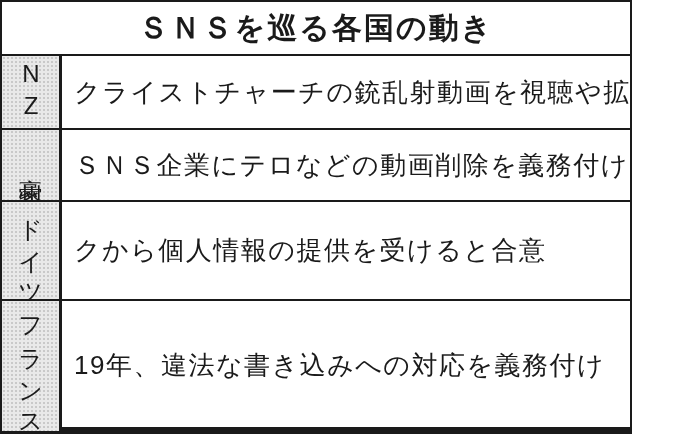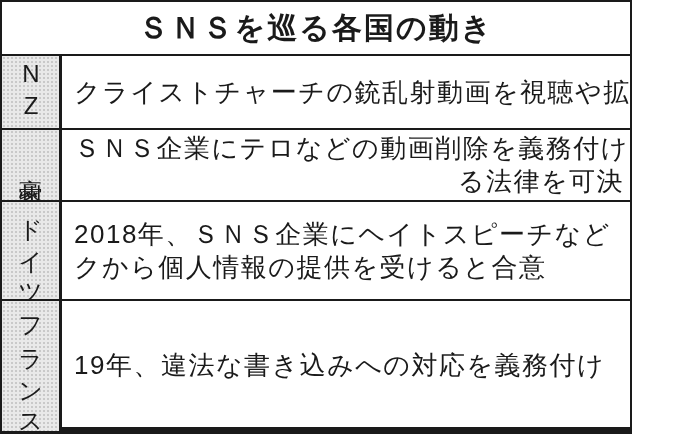--- a/index.html
+++ b/index.html
@@ -100,30 +100,28 @@
       <div class="entry-line">クライストチャーチの銃乱射動画を視聴や拡</div>
     </div>
   </div>
 
   <div class="row row-aus">
     <div class="label-cell">
       <span class="label-text">豪州</span>
     </div>
     <div class="content-cell">
       <div class="entry-line">ＳＮＳ企業にテロなどの動画削除を義務付け</div>
-      <div class="entry-line">る法律を可決</div>
     </div>
   </div>
 
   <div class="row row-germany">
     <div class="label-cell">
       <span class="label-text">ドイツ</span>
     </div>
     <div class="content-cell">
-      <div class="entry-line">2018年、ＳＮＳ企業にヘイトスピーチなど</div>
       <div class="entry-line">クから個人情報の提供を受けると合意</div>
     </div>
   </div>
 
   <div class="row row-france">
     <div class="label-cell">
       <span class="label-text">フランス</span>
     </div>
     <div class="content-cell">
       <div class="entry-line">19年、違法な書き込みへの対応を義務付け</div>

